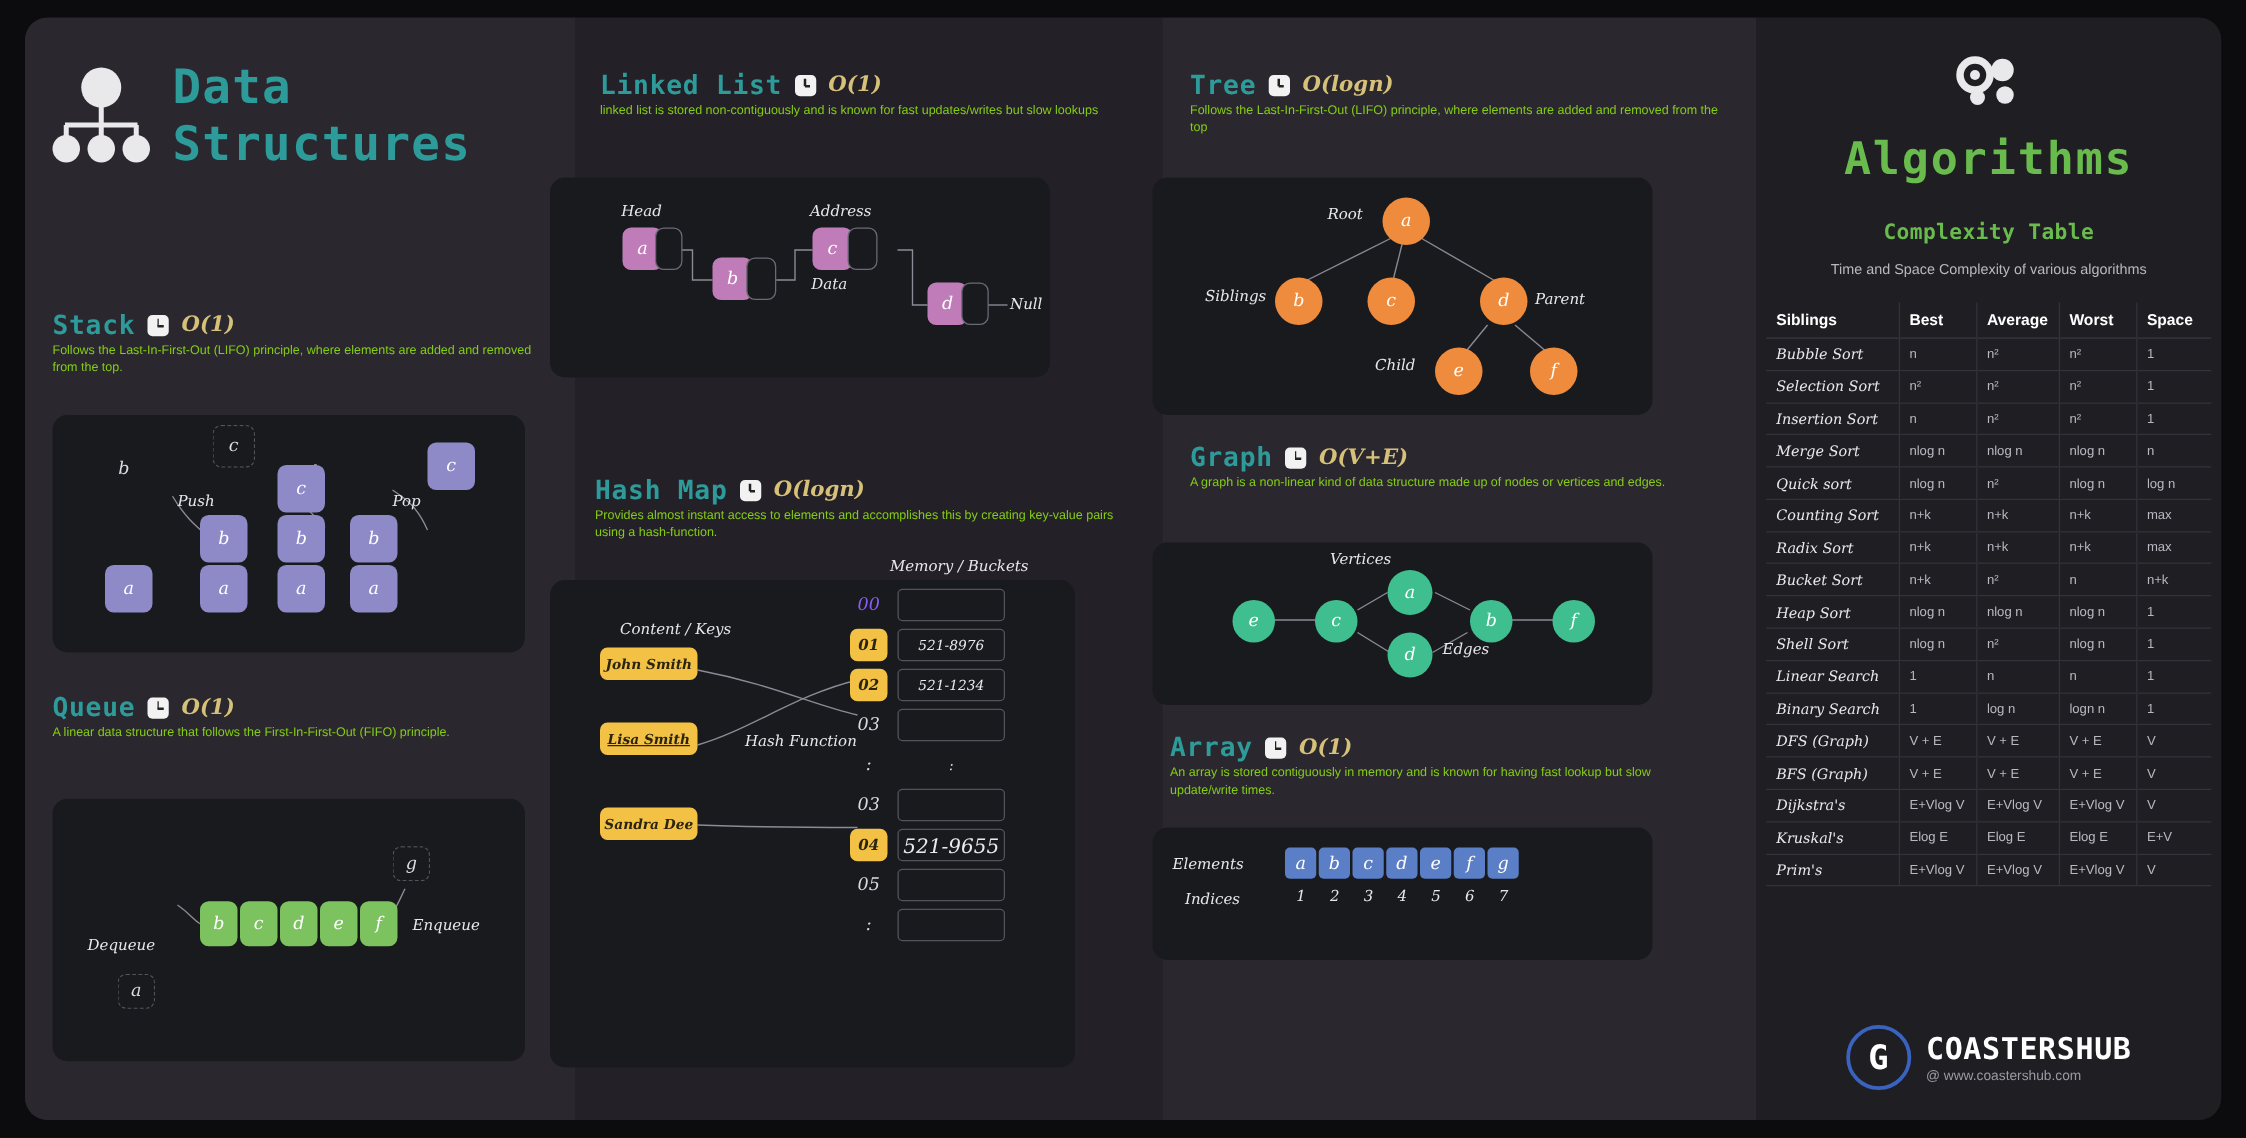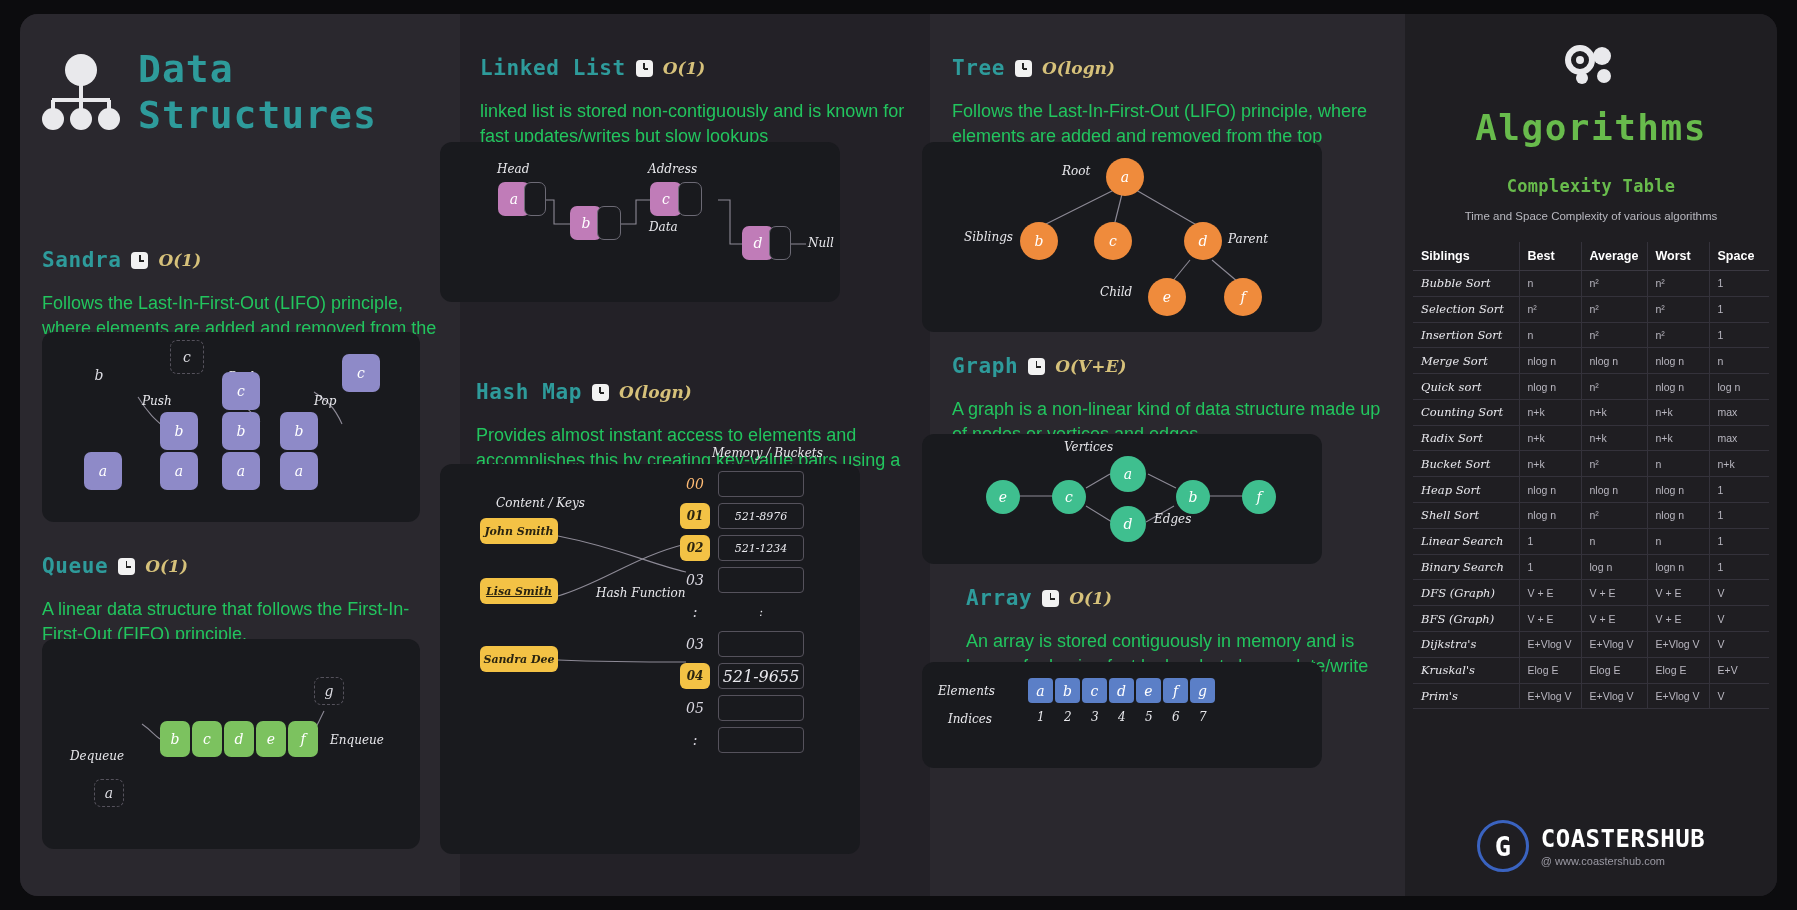--- a/index.html
+++ b/index.html
@@ -36,21 +36,21 @@
     font-family:"DejaVu Sans Mono", monospace;
   }
   .clock {
     width:17px; height:17px; border-radius:4px; background:#f2f2f2;
     position:relative; flex:0 0 auto;
   }
   .clock::before { content:""; position:absolute; left:7.5px; top:3.5px; width:1.6px; height:6px; background:#222; }
   .clock::after  { content:""; position:absolute; left:8px; top:8.5px; width:4.5px; height:1.6px; background:#222; }
   .bigO { color:#d6c17a; font-style:italic; font-weight:700; font-size:17px;
           font-family:"DejaVu Serif", serif; }
-  .desc { color:#22c55e; font-size:18px; line-height:1.38; margin-top:19px; max-width:430px; }
+  .desc { color:#84cc16; font-size:10px; line-height:1.38; margin-top:2px; max-width:430px; }
 
   .panel { background:#191a1e; border-radius:12px; position:relative; }
   .lbl  { position:absolute; color:#e8e8ec; font-size:12px; font-family:"DejaVu Serif", serif; font-style:italic; white-space:nowrap; }
 
   .cell {
     position:absolute; display:flex; align-items:center; justify-content:center;
     color:#fff; font-size:14px; font-family:"DejaVu Serif", serif; font-style:italic;
     border-radius:7px;
   }
   .cell.purple { background:#8e8ac8; }
@@ -119,21 +119,21 @@
         <div style="position:absolute;left:56px;top:54px;width:22px;height:22px;border-radius:50%;background:#e9e9ec;"></div>
       </div>
       <div>
         <div class="brand-title">Data</div>
         <div class="brand-title">Structures</div>
       </div>
     </div>
 
     <div style="position:absolute;left:22px;top:234px;width:400px;">
       <div class="sec-h">
-        <span class="name">Sandra</span>
+        <span class="name">Stack</span>
         <span class="clock"></span>
         <span class="bigO">O(1)</span>
       </div>
       <div class="desc">Follows the Last-In-First-Out (LIFO) principle, where elements are added and removed from the top.</div>
     </div>
 
     <div class="panel" style="left:22px;top:318px;width:378px;height:190px;position:absolute;">
       <svg class="wires" viewBox="0 0 378 190" preserveAspectRatio="none">
         <path d="M96,65 C110,88 120,92 132,104"></path>
         <path d="M182,48 C198,72 206,76 218,90"></path>
@@ -242,21 +242,21 @@
 
       <div class="lbl" style="left:56px;top:32px;">Content / Keys</div>
       <div class="cell gold" style="left:40px;top:54px;width:78px;height:26px;font-size:11px;">John Smith</div>
       <div class="cell gold" style="left:40px;top:114px;width:78px;height:26px;font-size:11px;text-decoration:underline;">Lisa Smith</div>
       <div class="cell gold" style="left:40px;top:182px;width:78px;height:26px;font-size:11px;">Sandra Dee</div>
       <div class="lbl" style="left:156px;top:122px;">Hash Function</div>
       <div class="lbl" style="left:272px;top:-18px;">Memory / Buckets</div>
 
       <div style="position:absolute;left:240px;top:6px;width:170px;">
         <div style="display:flex;align-items:center;gap:8px;height:28px;margin-bottom:4px;">
-          <div class="cell" style="position:relative;width:30px;height:24px;color:#fdba74;">00</div>
+          <div class="cell" style="position:relative;width:30px;height:24px;color:#8b5cf6;">00</div>
           <div style="width:86px;height:26px;border:1px solid #55525c;border-radius:4px;color:#e9e9ee;font-size:11px;display:flex;align-items:center;justify-content:center;font-family:'DejaVu Serif',serif;font-style:italic;"></div>
         </div>
         <div style="display:flex;align-items:center;gap:8px;height:28px;margin-bottom:4px;">
           <div class="cell gold" style="position:relative;width:30px;height:26px;font-size:12px;">01</div>
           <div style="width:86px;height:26px;border:1px solid #55525c;border-radius:4px;color:#e9e9ee;font-size:11px;display:flex;align-items:center;justify-content:center;font-family:'DejaVu Serif',serif;font-style:italic;">521-8976</div>
         </div>
         <div style="display:flex;align-items:center;gap:8px;height:28px;margin-bottom:4px;">
           <div class="cell gold" style="position:relative;width:30px;height:26px;font-size:12px;">02</div>
           <div style="width:86px;height:26px;border:1px solid #55525c;border-radius:4px;color:#e9e9ee;font-size:11px;display:flex;align-items:center;justify-content:center;font-family:'DejaVu Serif',serif;font-style:italic;">521-1234</div>
         </div>
@@ -342,21 +342,21 @@
       <div class="lbl" style="left:142px;top:6px;">Vertices</div>
       <div class="cell teal" style="left:64px;top:46px;width:34px;height:34px;">e</div>
       <div class="cell teal" style="left:130px;top:46px;width:34px;height:34px;">c</div>
       <div class="cell teal" style="left:188px;top:22px;width:36px;height:36px;">a</div>
       <div class="cell teal" style="left:188px;top:72px;width:36px;height:36px;">d</div>
       <div class="cell teal" style="left:254px;top:46px;width:34px;height:34px;">b</div>
       <div class="cell teal" style="left:320px;top:46px;width:34px;height:34px;">f</div>
       <div class="lbl" style="left:232px;top:78px;">Edges</div>
     </div>
 
-    <div style="position:absolute;left:36px;top:572px;width:430px;">
+    <div style="position:absolute;left:6px;top:572px;width:430px;">
       <div class="sec-h">
         <span class="name">Array</span>
         <span class="clock"></span>
         <span class="bigO">O(1)</span>
       </div>
       <div class="desc">An array is stored contiguously in memory and is known for having fast lookup but slow update/write times.</div>
     </div>
 
     <div class="panel" style="left:-8px;top:648px;width:400px;height:106px;position:absolute;">
       <div class="lbl" style="left:16px;top:22px;">Elements</div>

